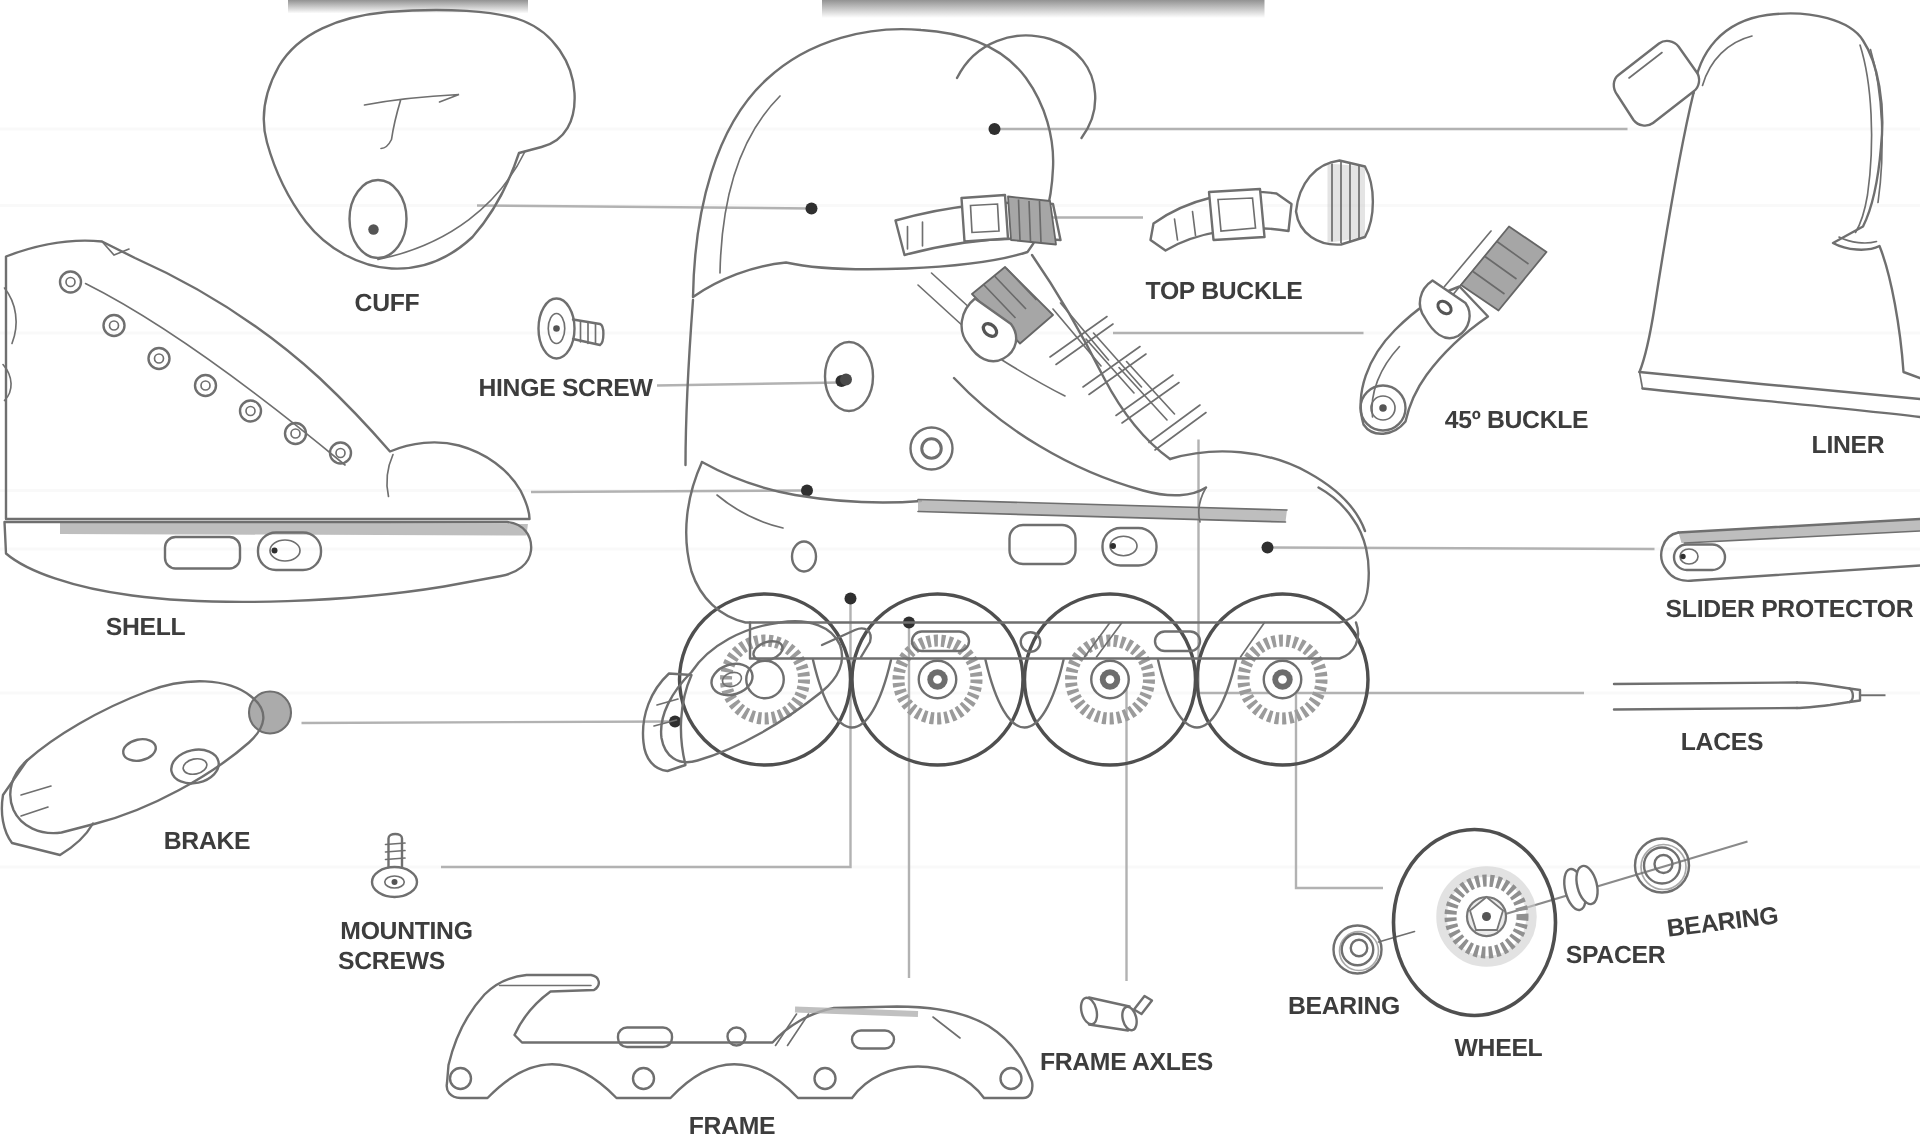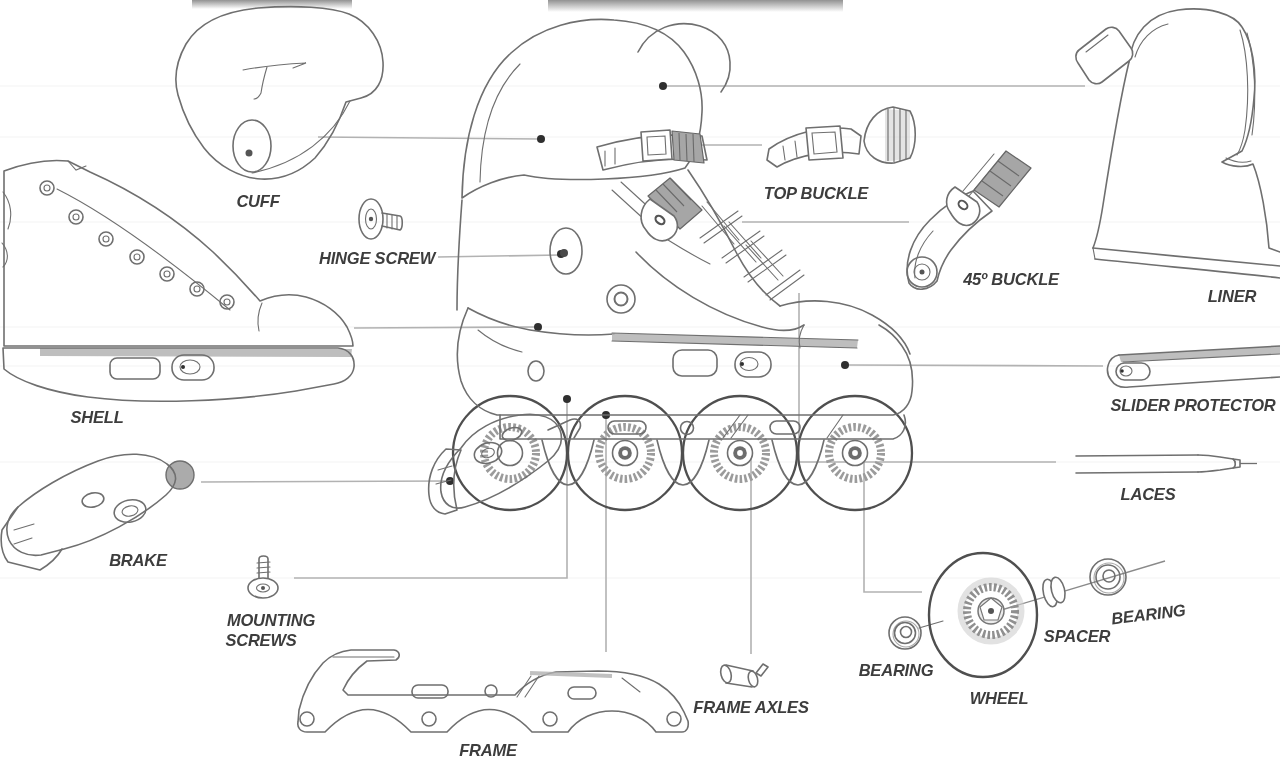--- a/index.html
+++ b/index.html
@@ -1,20 +1,20 @@
 <!DOCTYPE html>
 <html style="--line: #6f6f6f; --line-dark: #4f4f4f; --label: #3d3d3d; --leader: #b2b2b2; --dot: #2f2f2f; --shade: #a6a6a6; --band: #b3b3b3;"><head>
 <meta charset="utf-8">
 <style>
   :root{
     --line:#6f6f6f; --line-dark:#4f4f4f; --label:#3d3d3d; --leader:#b2b2b2;
     --dot:#2f2f2f; --shade:#a6a6a6; --band:#b3b3b3;
   }
   html,body{margin:0;padding:0;background:#fff;}
-  .stage{position:relative;width:1280px;height:759px;background:#fff;overflow:hidden;font-style:italic;}
+  .stage{position:relative;width:1280px;height:759px;background:#fff;overflow:hidden;}
   svg{display:block}
   .ln{fill:none;stroke:var(--line);stroke-width:1.6;stroke-linecap:round;stroke-linejoin:round}
   .lnf{fill:#fff;stroke:var(--line);stroke-width:1.6;stroke-linecap:round;stroke-linejoin:round}
   .ln2{fill:none;stroke:var(--line-dark);stroke-width:2.3;stroke-linecap:round;stroke-linejoin:round}
   .thin{fill:none;stroke:var(--line);stroke-width:1.1;stroke-linecap:round}
   .shade{fill:var(--shade);stroke:#666;stroke-width:1.2;stroke-linejoin:round}
   .bandfill{fill:var(--band);opacity:.85;stroke:none}
   .hatch{fill:none;stroke:#6a6a6a;stroke-width:1.1}
   .leader{fill:none;stroke:var(--leader);stroke-width:1.6}
   .dot{fill:var(--dot);stroke:none}

